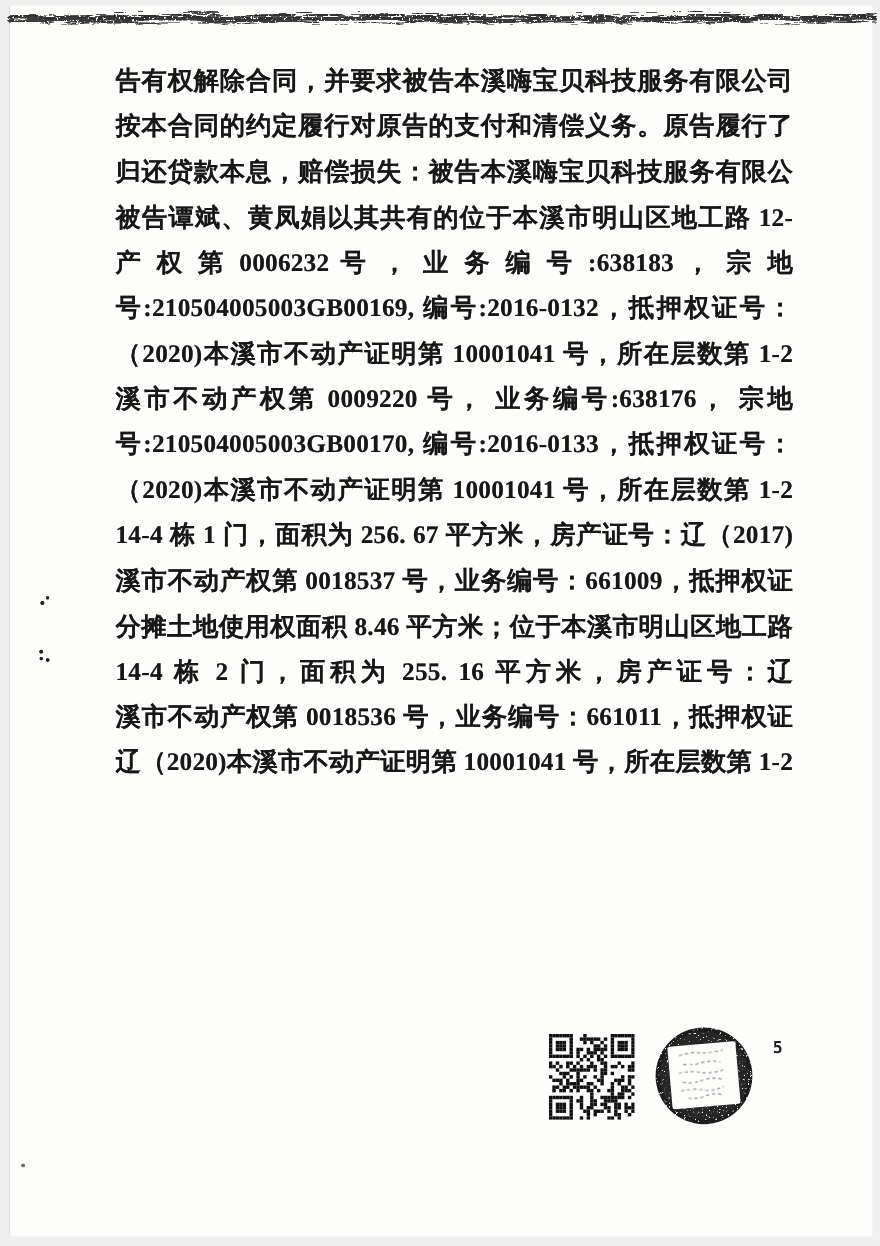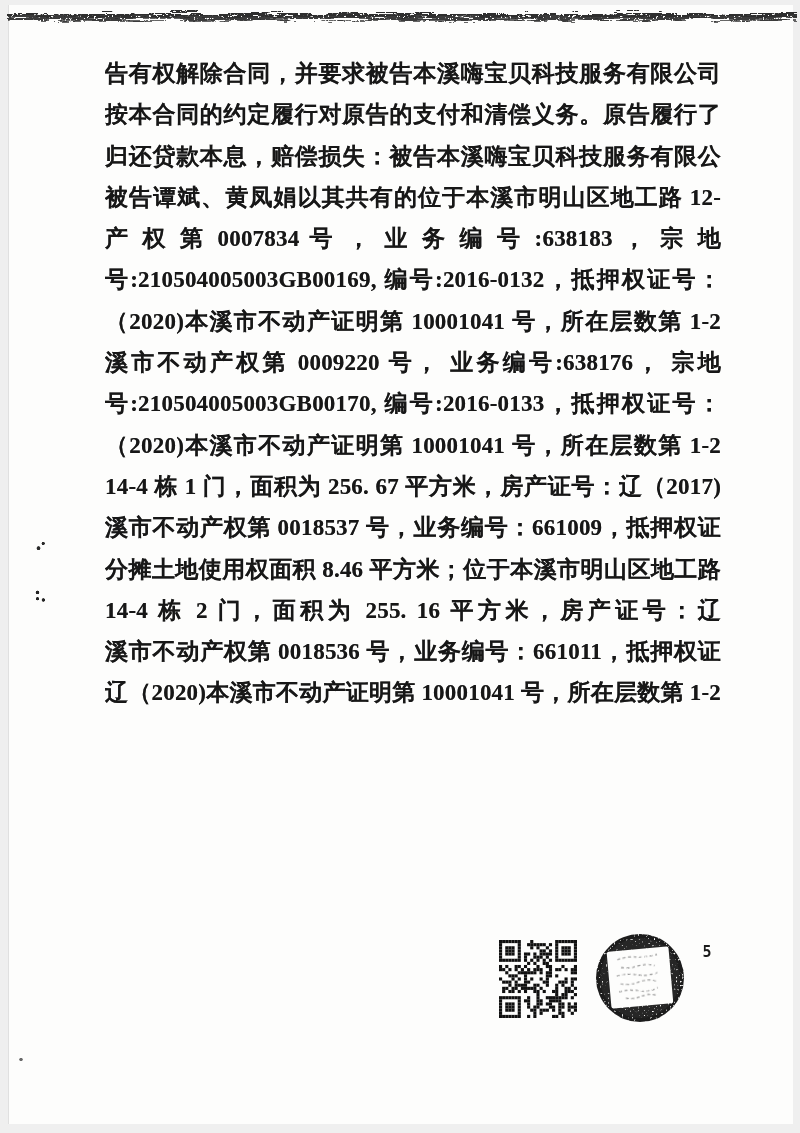--- a/index.html
+++ b/index.html
@@ -73,21 +73,21 @@
       </defs>
       <rect x="0" y="5" width="792" height="6.5" fill="#2d2d2d" filter="url(#torn)"></rect>
       <rect x="0" y="8" width="792" height="3.5" fill="#3a3a3a" filter="url(#torn)"></rect>
     </svg>
 
     <div class="text-block" id="text-block">
         <div class="text-line">告有权解除合同，并要求被告本溪嗨宝贝科技服务有限公司提前</div>
         <div class="text-line">按本合同的约定履行对原告的支付和清偿义务。原告履行了贷款</div>
         <div class="text-line">归还贷款本息，赔偿损失：被告本溪嗨宝贝科技服务有限公司未</div>
         <div class="text-line">被告谭斌、黄凤娟以其共有的位于本溪市明山区地工路 12-12 栋</div>
-        <div class="text-line">产 权 第 0007834 号 ， 业 务 编 号 :638183 ， 宗 地</div>
+        <div class="text-line">产 权 第 0006232 号 ， 业 务 编 号 :638183 ， 宗 地</div>
         <div class="text-line">号:210504005003GB00169, 编号:2016-0132，抵押权证号：辽</div>
         <div class="text-line">（2020)本溪市不动产证明第 10001041 号，所在层数第 1-2 层，</div>
         <div class="text-line">溪市不动产权第 0009220 号， 业务编号:638176， 宗地</div>
         <div class="text-line">号:210504005003GB00170, 编号:2016-0133，抵押权证号：辽</div>
         <div class="text-line">（2020)本溪市不动产证明第 10001041 号，所在层数第 1-2 层，</div>
         <div class="text-line">14-4 栋 1 门，面积为 256. 67 平方米，房产证号：辽（2017)本</div>
         <div class="text-line">溪市不动产权第 0018537 号，业务编号：661009，抵押权证号：</div>
         <div class="text-line">分摊土地使用权面积 8.46 平方米；位于本溪市明山区地工路</div>
         <div class="text-line">14-4 栋 2 门，面积为 255. 16 平方米，房产证号：辽（2017）本</div>
         <div class="text-line">溪市不动产权第 0018536 号，业务编号：661011，抵押权证号：</div>

